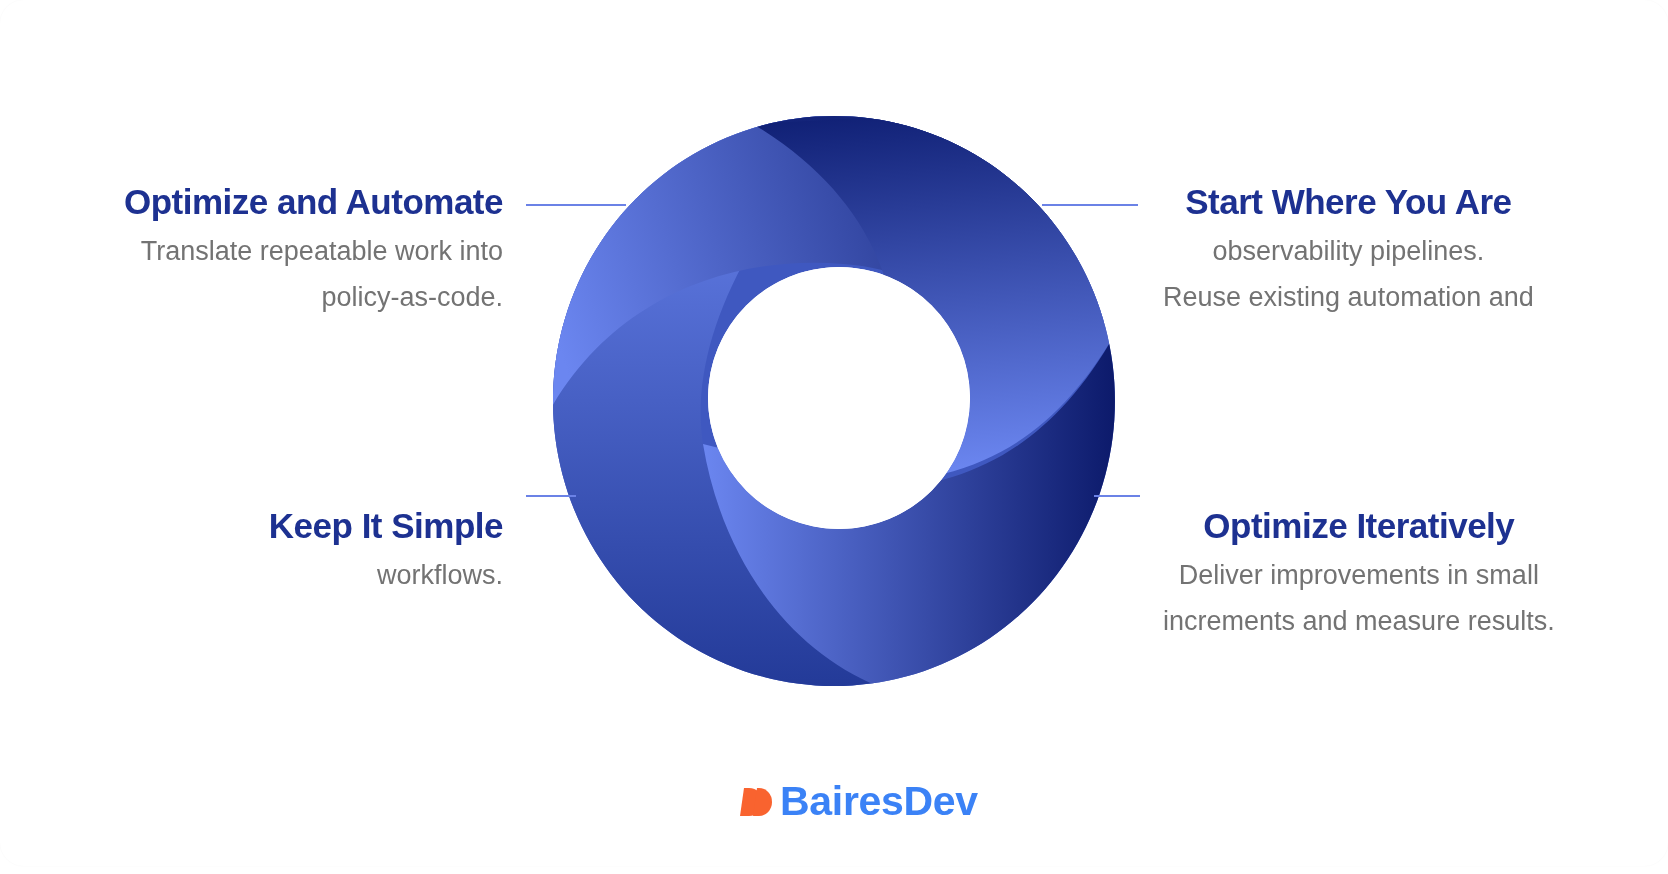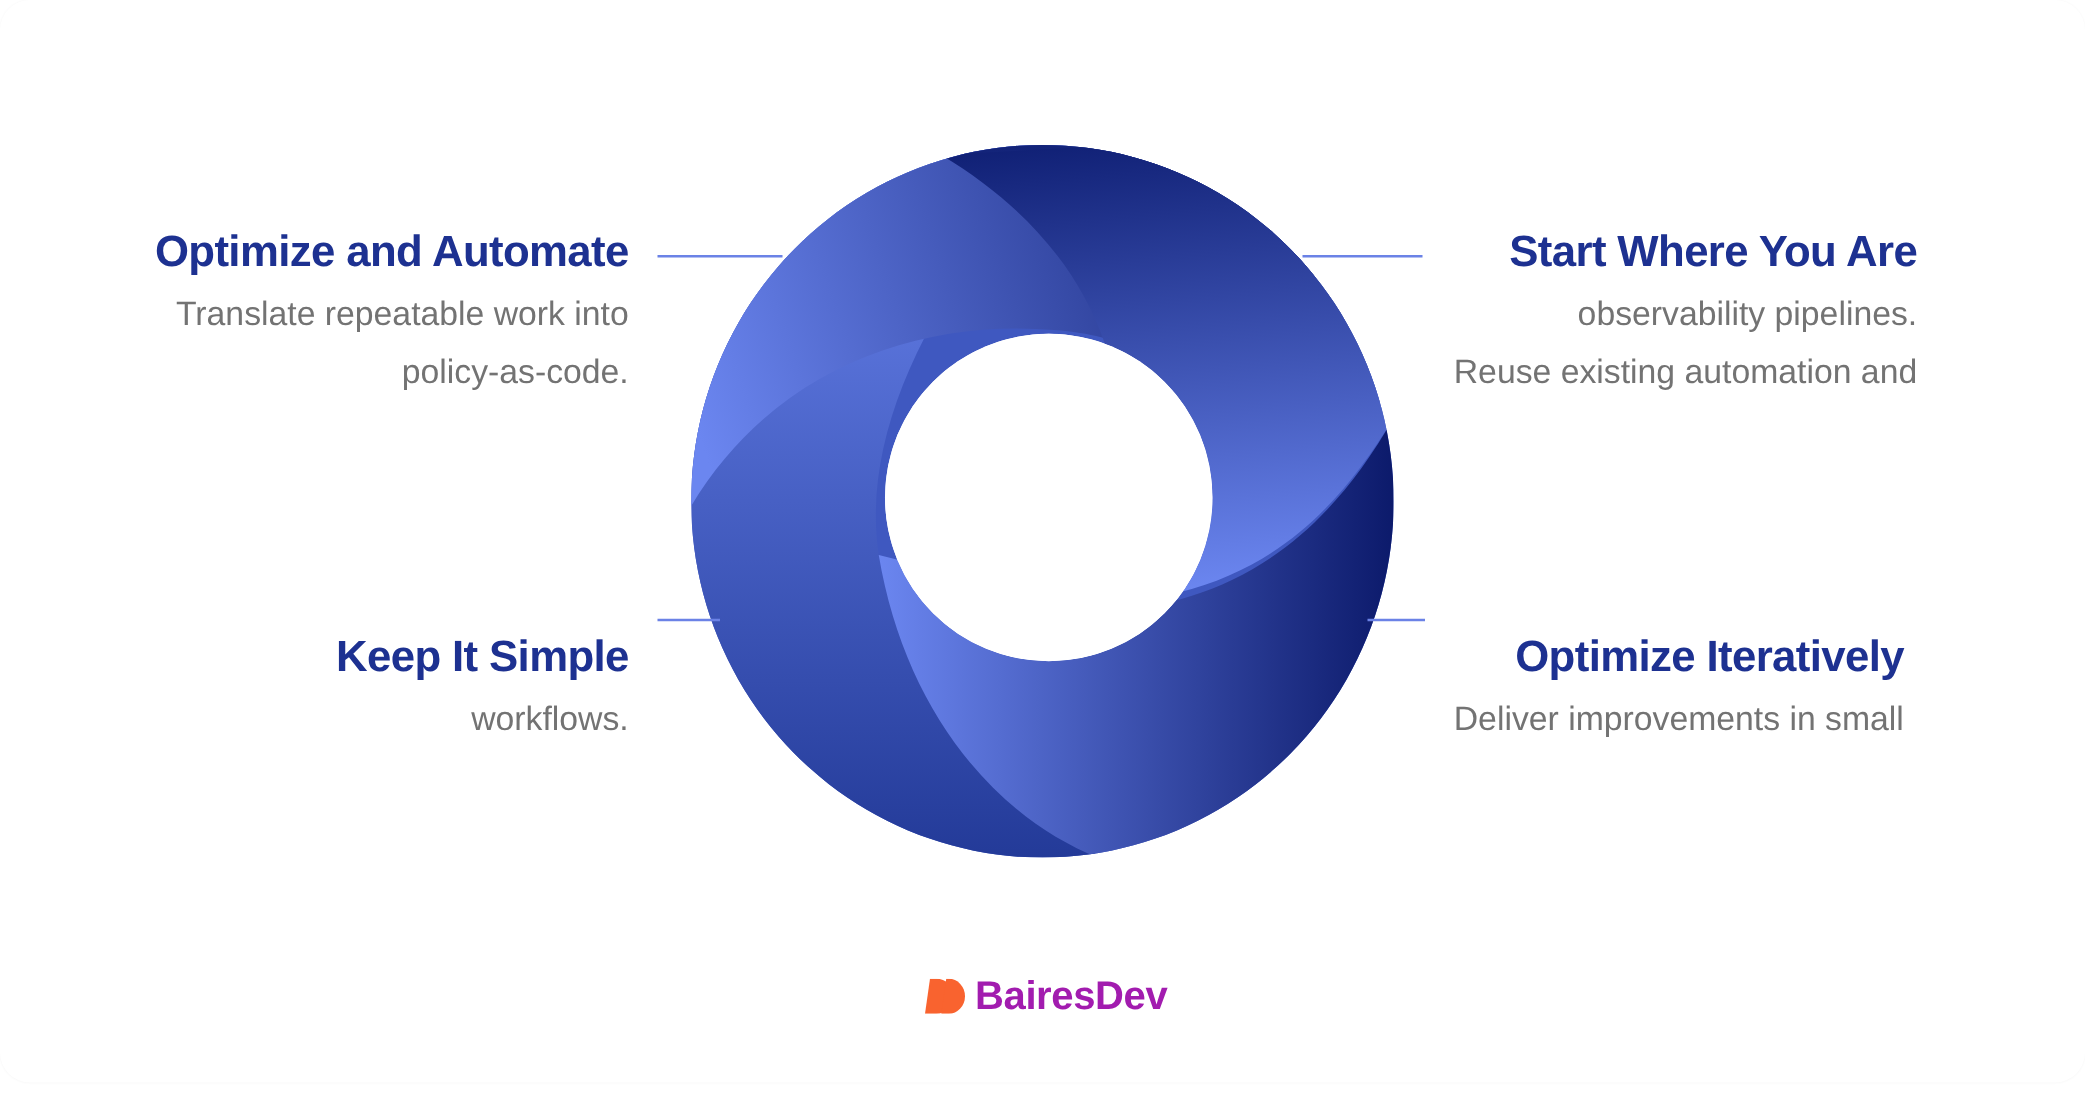--- a/index.html
+++ b/index.html
@@ -4,27 +4,27 @@
   <style>
     html, body { margin: 0; padding: 0; background: #ffffff; }
     body { width: 1668px; height: 874px; position: relative; overflow: hidden;
       font-family: "Liberation Sans", "DejaVu Sans", sans-serif; }
     .card { position: absolute; left: 0; top: 0; width: 1668px; height: 866px;
       background: #ffffff; border-radius: 24px; box-shadow: 0 0 2px rgba(0,0,0,0.04); }
     .item { position: absolute; }
     .item .title { font-weight: 700; font-size: 35px; color: #1d3191; letter-spacing: -0.5px; line-height: 44px; white-space: nowrap; }
     .item .desc { font-size: 27px; color: #737373; line-height: 46px; margin-top: 4px; }
     .item.left { text-align: right; right: 1165px; }
-    .item.right { text-align: right; left: 1163px; }
+    .item.right { text-align: center; left: 1163px; }
     .item.top { top: 180px; }
     .item.bottom { top: 471px; margin-top: 33px; }
     .connector { position: absolute; height: 2px; background: #6b82e6; }
     .donut { position: absolute; left: 553px; top: 114px; width: 562px; height: 574px; }
     .logo { position: absolute; left: 740px; top: 778px; display: flex; align-items: center; gap: 8px; }
-    .logo-text { font-size: 32px; font-weight: 700; color: #a21caf; letter-spacing: -0.3px; }
+    .logo-text { font-size: 41px; font-weight: 700; color: #3b82f6; letter-spacing: -0.3px; }
   </style>
 </head>
 <body>
 
 <div class="card">
 
   <svg class="donut" viewBox="0 0 562 574" width="562" height="574">
     <defs>
       <linearGradient id="gTop" x1="0" y1="0.5" x2="1" y2="0.3">
         <stop offset="0" stop-color="#6b86f0"></stop>
@@ -86,20 +86,21 @@
     <div class="title">Keep It Simple</div>
     <div class="desc">
       <div>workflows.</div>
     </div>
   </div>
 
   <div class="item right bottom">
     <div class="title">Optimize Iteratively</div>
     <div class="desc">
       <div>Deliver improvements in small</div>
+      <div>increments and measure results.</div>
     </div>
   </div>
 
   <div class="logo">
     <svg width="32" height="28" viewBox="0 0 32 28">
       <path d="M4,0 L9,0 A14,14 0 0,1 9,28 L0,28 Z" fill="#f9632f"></path>
       <path d="M17,0 L19,0 A13,14 0 0,1 19,28 L13,28 Z" fill="#f9632f"></path>
     </svg>
     <span class="logo-text">BairesDev</span>
   </div>

